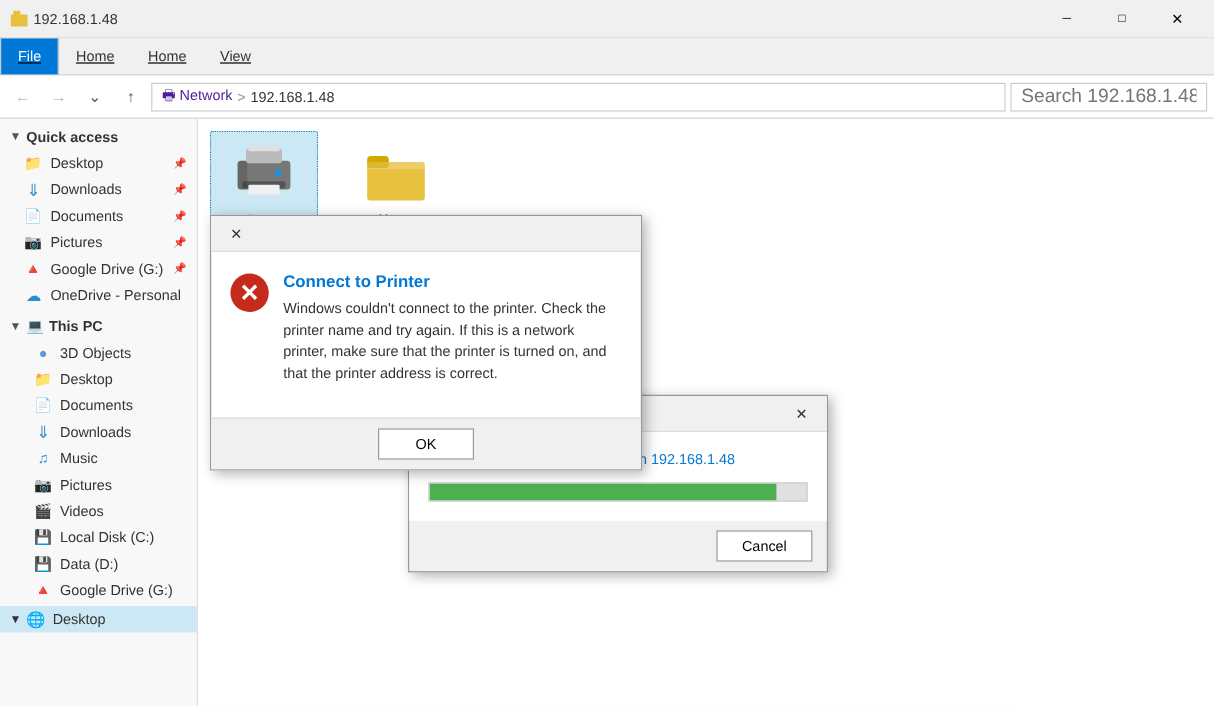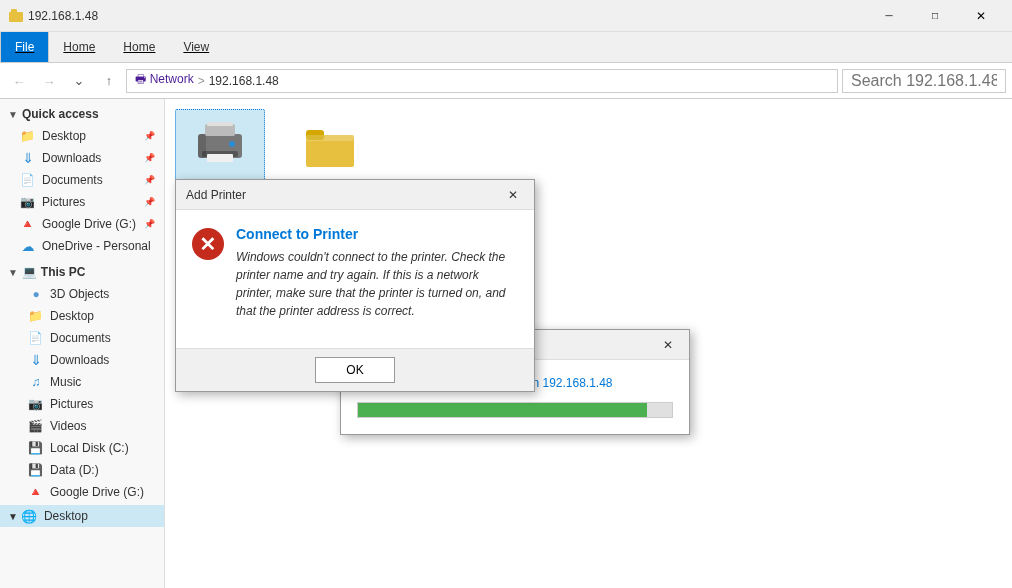--- a/index.html
+++ b/index.html
@@ -205,21 +205,20 @@
     .dialog-header-title {
       font-size: 14px;
       font-weight: 600;
       color: #0078d7;
       margin-bottom: 6px;
     }
     .dialog-message {
       font-size: 12px;
       color: #333;
       line-height: 1.5;
-      font-style: italic;
     }
     .dialog-footer {
       background: #f0f0f0;
       padding: 8px 12px;
       display: flex;
       justify-content: center;
       border-top: 1px solid #ddd;
     }
     .dialog-ok-btn {
       width: 80px;
@@ -457,21 +456,20 @@
           </svg>
         </div>
         <div class="file-item-label">Users</div>
       </div>
     </div>
 
     <div class="dialog-overlay">
 
       <div class="dialog-add-printer">
         <div class="dialog-titlebar">
-          <span class="title-text">Add Printer</span>
           <button class="dialog-close-btn">✕</button>
         </div>
         <div class="dialog-body">
           <div class="dialog-header-row">
             <div class="error-icon-circle">✕</div>
             <div>
               <div class="dialog-header-title">Connect to Printer</div>
               <div class="dialog-message">Windows couldn't connect to the printer. Check the printer name and try again. If this is a network printer, make sure that the printer is turned on, and that the printer address is correct.</div>
             </div>
           </div>
@@ -485,16 +483,19 @@
         <div class="dialog-titlebar">
           <span class="title-text"></span>
           <button class="dialog-close-btn">✕</button>
         </div>
         <div class="connecting-body">
           <div class="connecting-text">Connecting to Canon LBP2900 on 192.168.1.48</div>
           <div class="progress-bar-container">
             <div class="progress-bar-fill" style="width: 92%;"></div>
           </div>
         </div>
+        <div class="connecting-footer">
+          <button class="cancel-btn">Cancel</button>
+        </div>
       </div>
     </div>
   </div>
 </div>
 
 </body></html>

